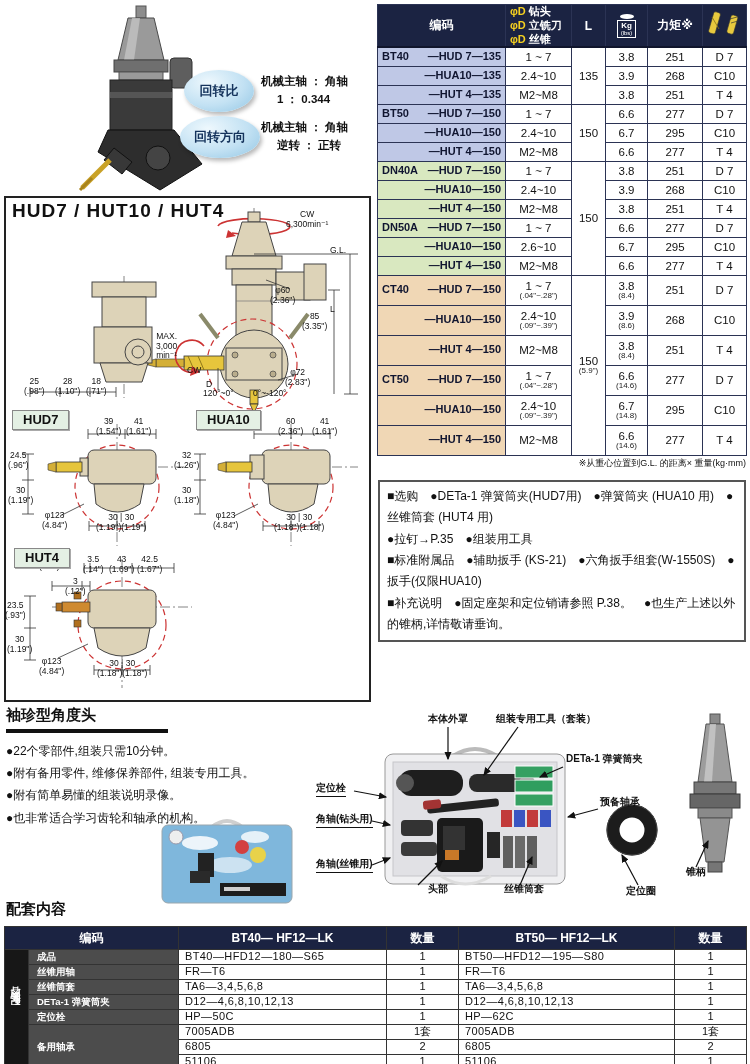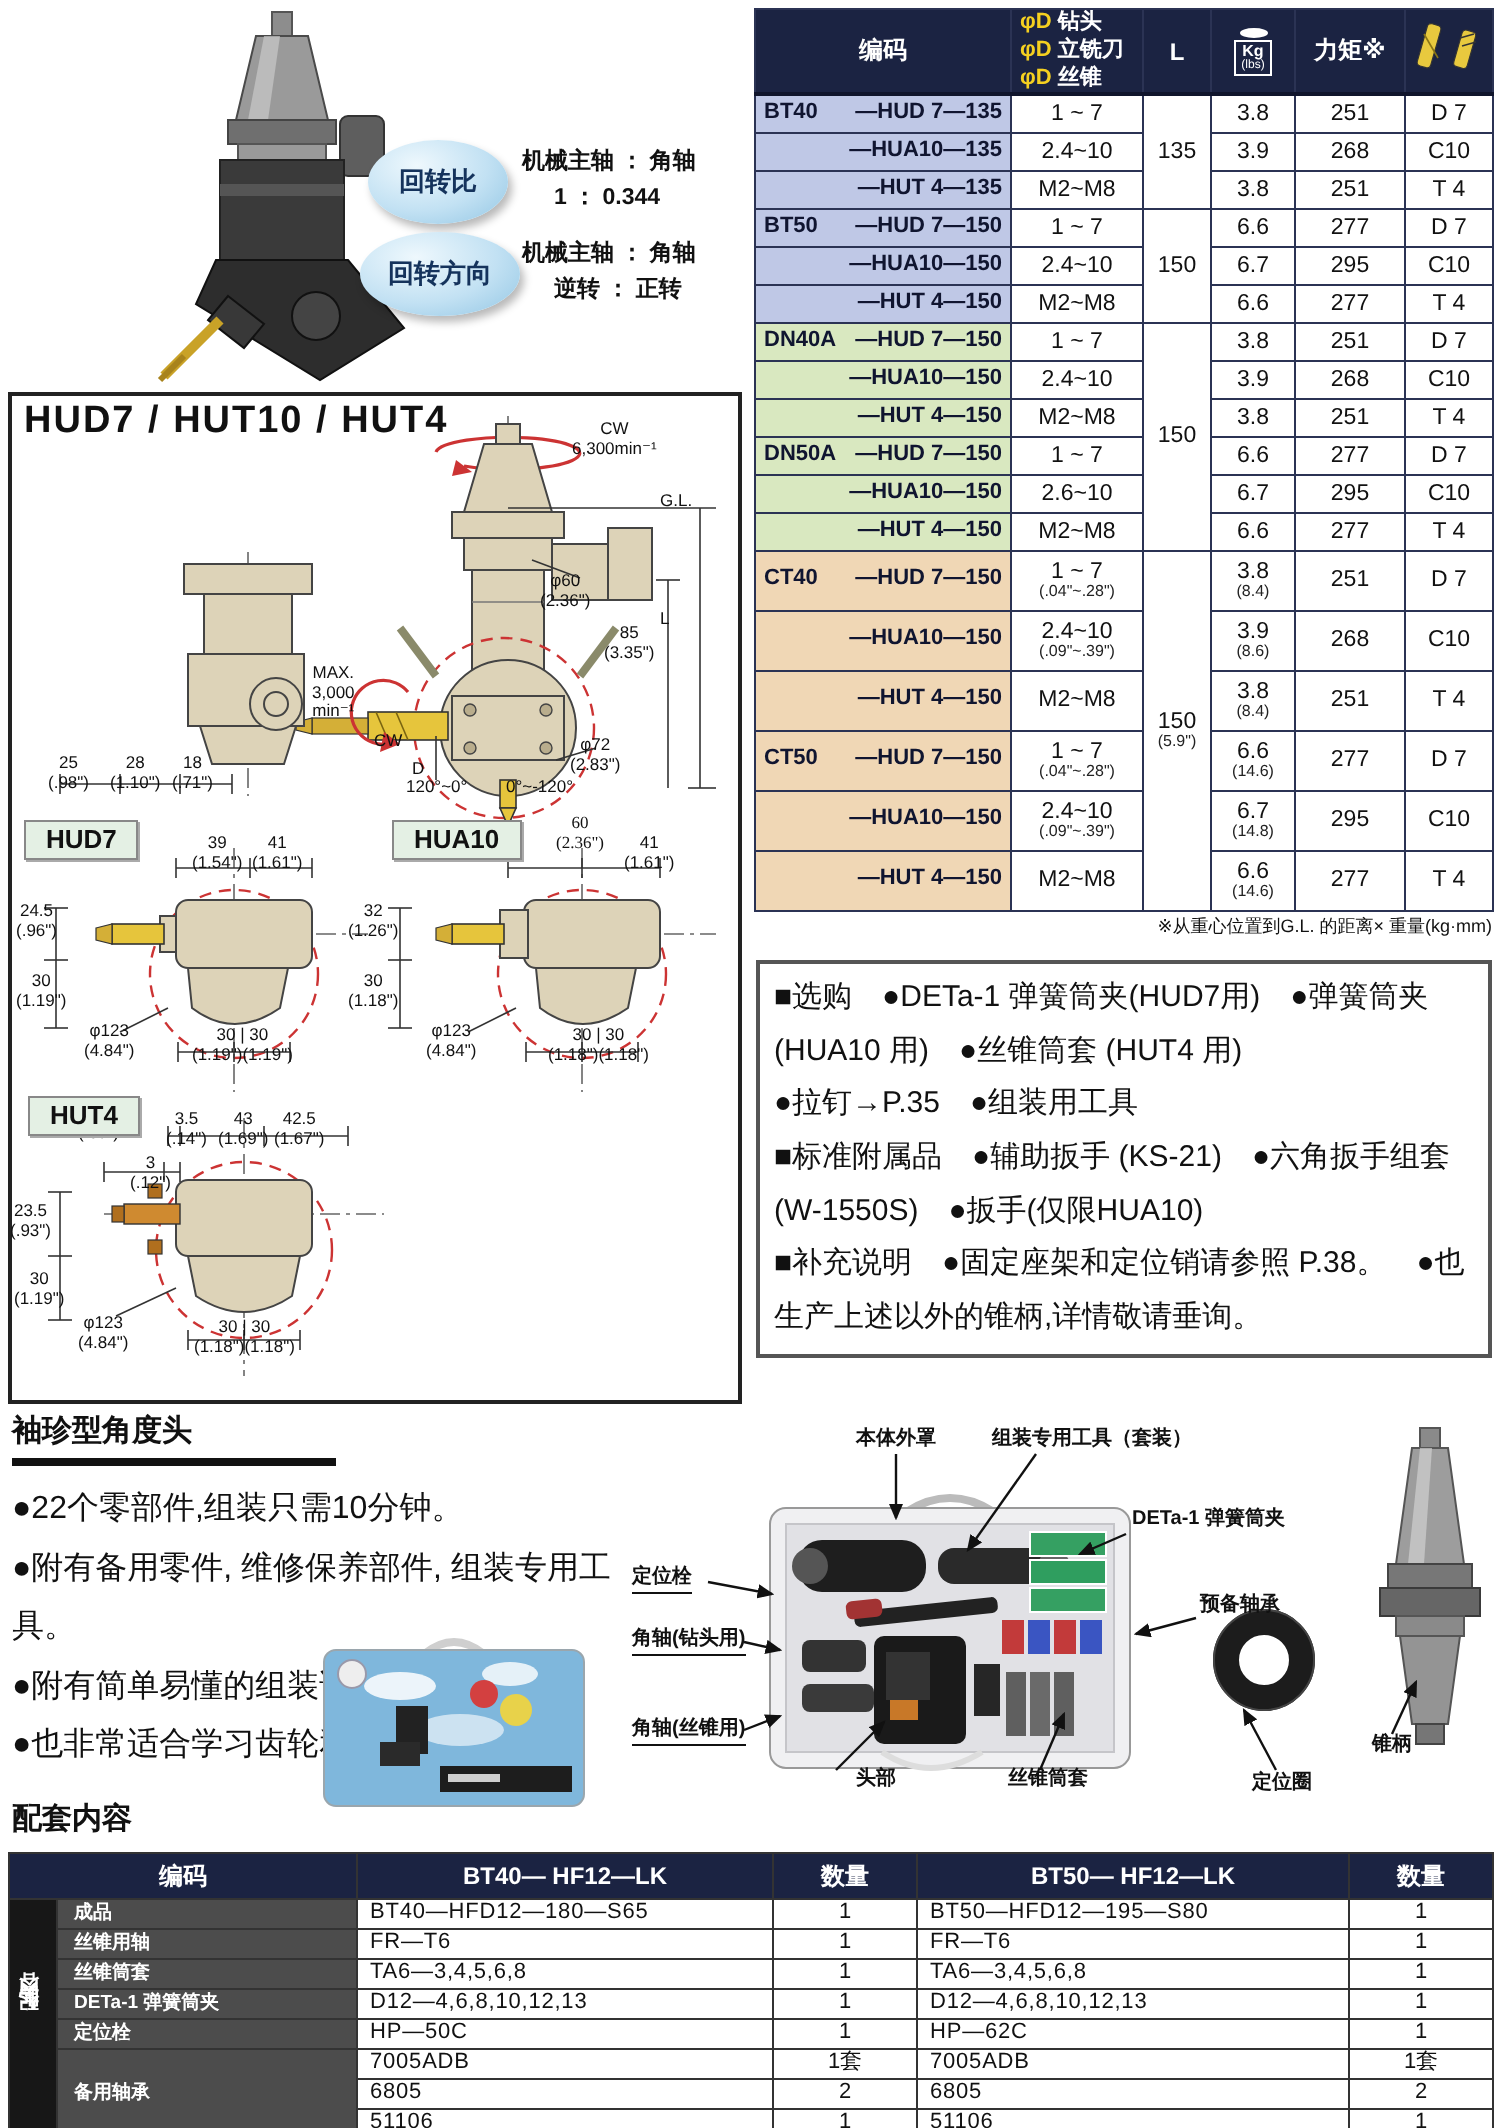--- a/index.html
+++ b/index.html
@@ -23,42 +23,42 @@
   .dl{display:flex;gap:3px;font-size:11px;line-height:1.25;align-items:center;padding-left:2px;}
   .phid{color:#f5d020;font-weight:bold;}
   .kgicon{display:flex;flex-direction:column;align-items:center;line-height:1;}
   .kgicon .cap{width:14px;height:5px;border-radius:50%;background:#fff;margin-bottom:1px;}
   .kgicon .box{border:1px solid #fff;padding:1px 3px;font-size:8px;}
   .kgicon .lbs{font-size:6px;font-weight:normal;}
   .foot{position:absolute;left:377px;top:457px;width:369px;text-align:right;font-size:9px;color:#111;}
 
   
   .notes{position:absolute;left:378px;top:480px;width:368px;box-sizing:border-box;
-         border:2px solid #555;padding:4px 7px;font-size:15px;line-height:1.78;}
+         border:2px solid #555;padding:4px 7px;font-size:12px;line-height:1.78;}
 
   
   .drawbox{position:absolute;left:4px;top:196px;width:367px;height:506px;
            border:2px solid #222;box-sizing:border-box;background:#fff;}
   .drawtitle{position:absolute;left:12px;top:200px;font-size:19px;font-weight:bold;letter-spacing:1px;}
   .dim{position:absolute;font-size:8.5px;line-height:1.12;white-space:pre-line;text-align:center;color:#111;}
   .sublab{position:absolute;border:1px solid #888;background:#e4f0e4;font-weight:bold;
           font-size:13px;padding:0 10px;line-height:18px;box-shadow:1px 1px 0 #aaa;}
   .dsvg{position:absolute;left:4px;top:196px;}
   .tan{fill:#ddd3b8;stroke:#444;stroke-width:1;}
   .cl{stroke:#666;stroke-width:.8;stroke-dasharray:10 3 2 3;fill:none;}
   .redD{stroke:#cc3333;stroke-width:1.2;stroke-dasharray:6 4;fill:none;}
   .red{stroke:#cc3333;stroke-width:1.6;fill:none;}
   .yel{fill:#e6c53c;stroke:#333;stroke-width:.8;}
   .gold{fill:#d4af37;stroke:#333;stroke-width:.6;}
   .dimln{stroke:#333;stroke-width:.8;fill:none;}
 
   
   .pocket-title{position:absolute;left:6px;top:706px;font-size:15px;font-weight:bold;
                 width:162px;padding-bottom:4px;border-bottom:4px solid #111;}
-  .bullets{position:absolute;left:6px;top:740px;font-size:16px;line-height:1.85;width:310px;}
+  .bullets{position:absolute;left:6px;top:740px;font-size:12px;line-height:1.85;width:310px;}
   .callout{position:absolute;font-size:10px;font-weight:bold;white-space:nowrap;}
   .callout.u{border-bottom:1px solid #111;padding-bottom:1px;}
   .ph{position:absolute;}
 
   
   .settitle{position:absolute;left:6px;top:900px;font-size:15px;font-weight:bold;}
   .set{position:absolute;left:4px;top:926px;width:742px;border-collapse:collapse;
        table-layout:fixed;font-size:11px;}
   .set th,.set td{border:1px solid #333;}
   .set thead th{background:#1b2342;color:#fff;height:20px;font-size:12px;font-weight:bold;}
@@ -718,21 +718,21 @@
     <span class="dim" style="left: 126px; top: 417px;">41
 (1.61")</span>
     <span class="dim" style="left: 8px; top: 451px;">24.5
 (.96")</span>
     <span class="dim" style="left: 8px; top: 486px;">30
 (1.19")</span>
     <span class="dim" style="left: 42px; top: 511px;">φ123
 (4.84")</span>
     <span class="dim" style="left: 96px; top: 513px;">30 | 30
 (1.19")(1.19")</span>
-    <span class="dim" style="left: 278px; top: 407px; font-family: Liberation Serif, serif;">60
+    <span class="dim" style="left: 278px; top: 417px;">60
 (2.36")</span>
     <span class="dim" style="left: 312px; top: 417px;">41
 (1.61")</span>
     <span class="dim" style="left: 174px; top: 451px;">32
 (1.26")</span>
     <span class="dim" style="left: 174px; top: 486px;">30
 (1.18")</span>
     <span class="dim" style="left: 213px; top: 511px;">φ123
 (4.84")</span>
     <span class="dim" style="left: 274px; top: 513px;">30 | 30

